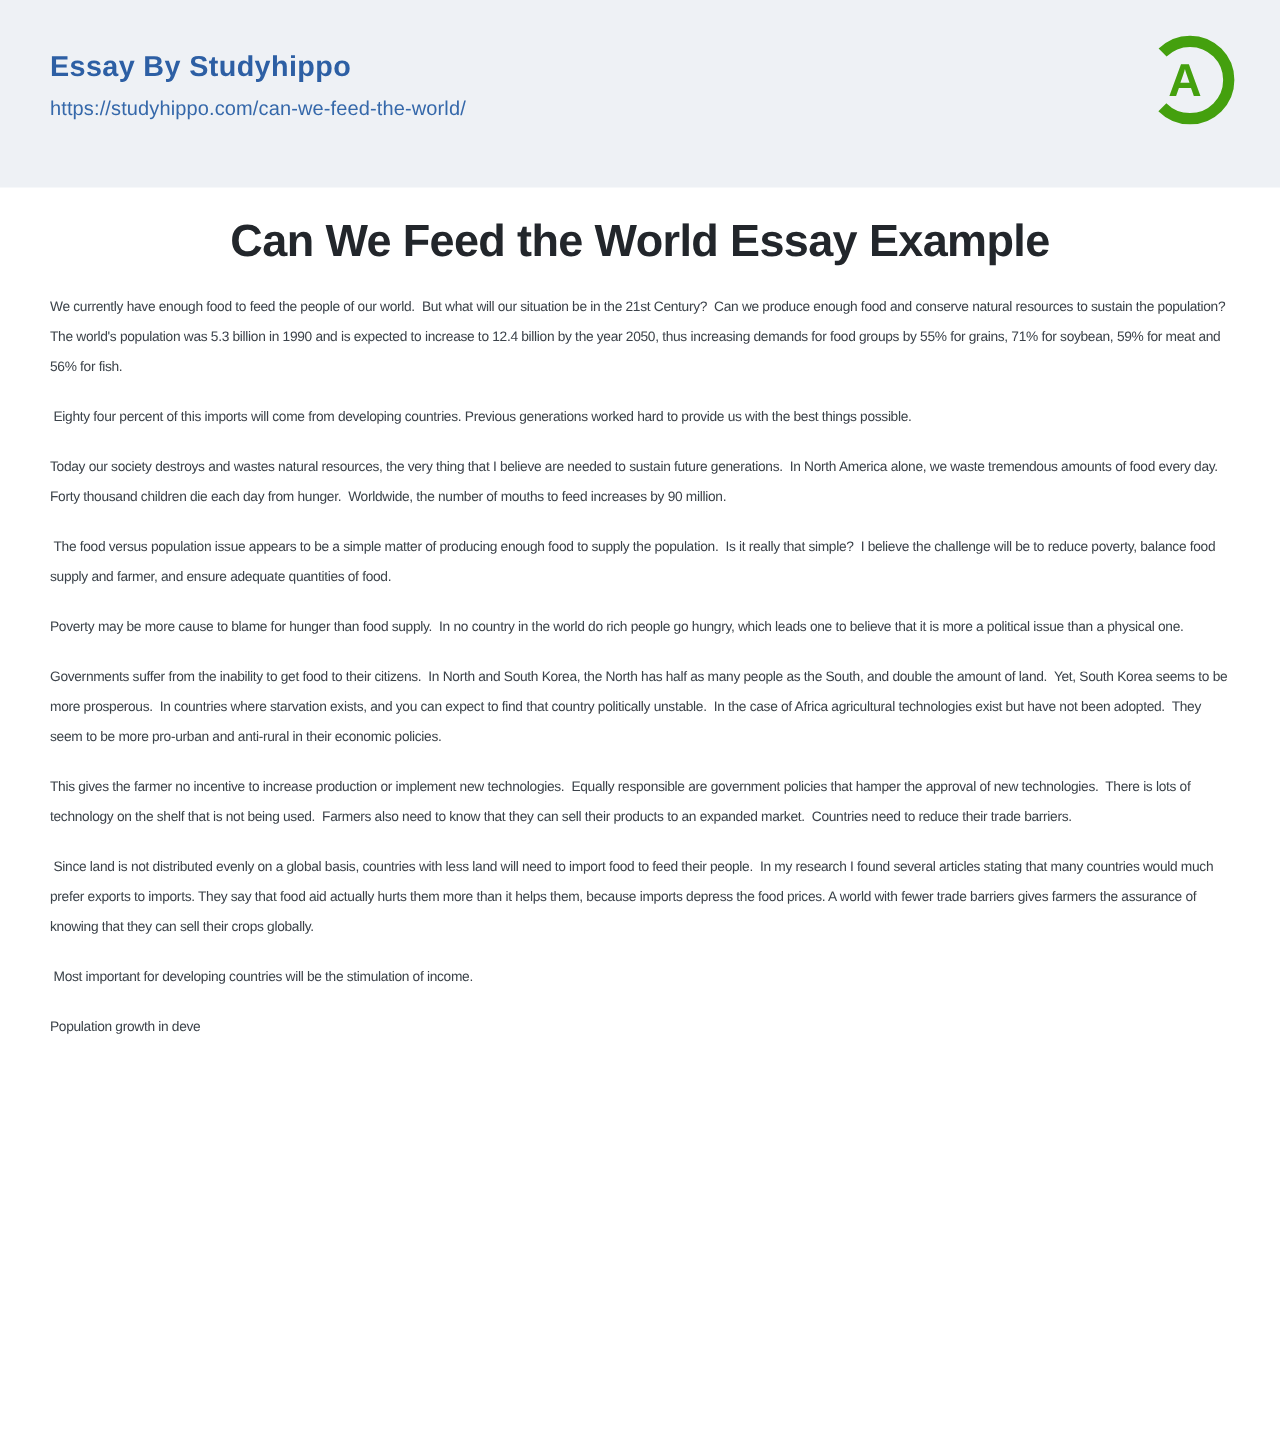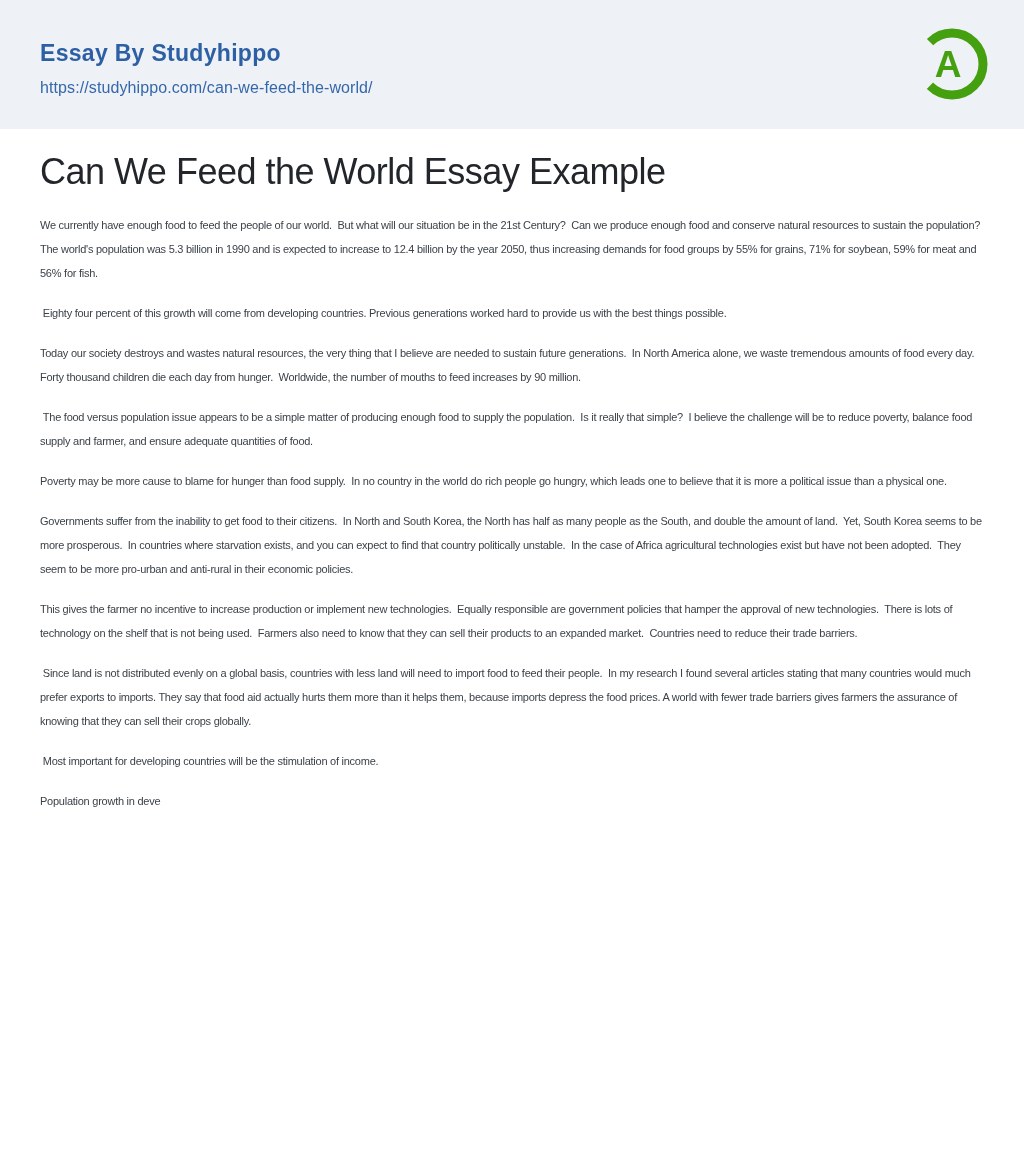--- a/index.html
+++ b/index.html
@@ -8,21 +8,21 @@
     padding: 0;
     background: #ffffff;
     font-family: "Liberation Sans", sans-serif;
   }
   body {
     width: 1024px;
     min-height: 1161px;
   }
   .page-header {
     position: relative;
-    height: 129px;
+    height: 150px;
     background: #eef1f5;
     padding: 0 40px;
   }
   .brand-title {
     display: block;
     padding-top: 40px;
     font-size: 23px;
     font-weight: bold;
     color: #2d5fa4;
     letter-spacing: 0.3px;
@@ -41,23 +41,24 @@
     right: 34px;
     width: 76px;
     height: 76px;
   }
   .essay-main {
     padding: 22px 40px 60px 40px;
   }
   .essay-title {
     margin: 0 0 20px 0;
     font-size: 36px;
-    font-weight: normal;
+    font-weight: bold;
     color: #22262b;
     letter-spacing: -0.5px;
+    text-align: center;
   }
   .essay-body p {
     margin: 0 0 16px 0;
     font-size: 11px;
     line-height: 24px;
     color: #3b4249;
     letter-spacing: -0.25px;
     white-space: pre-wrap;
   }
 </style>
@@ -72,21 +73,21 @@
       <circle cx="38" cy="38" r="31" fill="none" stroke="#44a00e" stroke-width="9" stroke-dasharray="146.1 48.7" transform="rotate(225 38 38)"></circle>
       <text x="34" y="51" text-anchor="middle" font-family="Liberation Sans, sans-serif" font-size="37" font-weight="bold" fill="#44a00e">A</text>
     </svg>
   </div>
 </header>
 
 <main class="essay-main">
   <h1 class="essay-title">Can We Feed the World Essay Example</h1>
   <div class="essay-body">
       <p>We currently have enough food to feed the people of our world.  But what will our situation be in the 21st Century?  Can we produce enough food and conserve natural resources to sustain the population?  The world's population was 5.3 billion in 1990 and is expected to increase to 12.4 billion by the year 2050, thus increasing demands for food groups by 55% for grains, 71% for soybean, 59% for meat and 56% for fish.</p>
-      <p> Eighty four percent of this growth will come from developing countries. Previous generations worked hard to provide us with the best things possible.</p>
+      <p> Eighty four percent of this imports will come from developing countries. Previous generations worked hard to provide us with the best things possible.</p>
       <p>Today our society destroys and wastes natural resources, the very thing that I believe are needed to sustain future generations.  In North America alone, we waste tremendous amounts of food every day.  Forty thousand children die each day from hunger.  Worldwide, the number of mouths to feed increases by 90 million.</p>
       <p> The food versus population issue appears to be a simple matter of producing enough food to supply the population.  Is it really that simple?  I believe the challenge will be to reduce poverty, balance food supply and farmer, and ensure adequate quantities of food.</p>
       <p>Poverty may be more cause to blame for hunger than food supply.  In no country in the world do rich people go hungry, which leads one to believe that it is more a political issue than a physical one.</p>
       <p>Governments suffer from the inability to get food to their citizens.  In North and South Korea, the North has half as many people as the South, and double the amount of land.  Yet, South Korea seems to be more prosperous.  In countries where starvation exists, and you can expect to find that country politically unstable.  In the case of Africa agricultural technologies exist but have not been adopted.  They seem to be more pro-urban and anti-rural in their economic policies.</p>
       <p>This gives the farmer no incentive to increase production or implement new technologies.  Equally responsible are government policies that hamper the approval of new technologies.  There is lots of technology on the shelf that is not being used.  Farmers also need to know that they can sell their products to an expanded market.  Countries need to reduce their trade barriers.</p>
       <p> Since land is not distributed evenly on a global basis, countries with less land will need to import food to feed their people.  In my research I found several articles stating that many countries would much prefer exports to imports. They say that food aid actually hurts them more than it helps them, because imports depress the food prices. A world with fewer trade barriers gives farmers the assurance of knowing that they can sell their crops globally.</p>
       <p> Most important for developing countries will be the stimulation of income.</p>
       <p>Population growth in deve</p>
     </div>
 </main>

